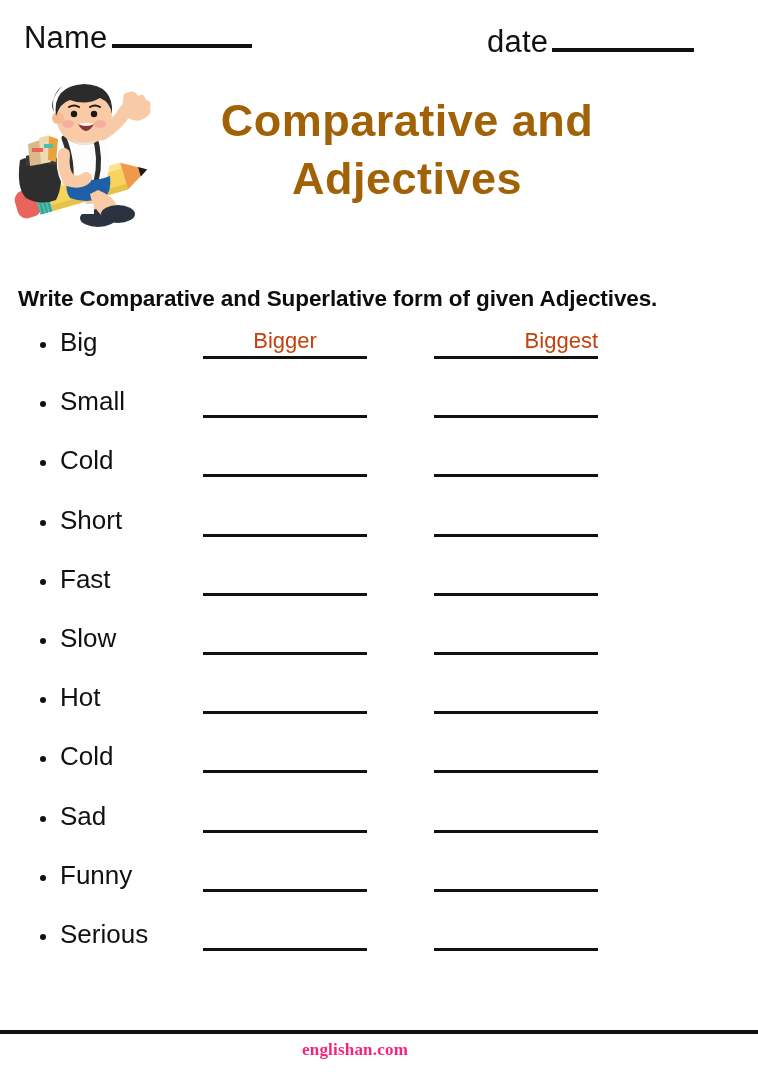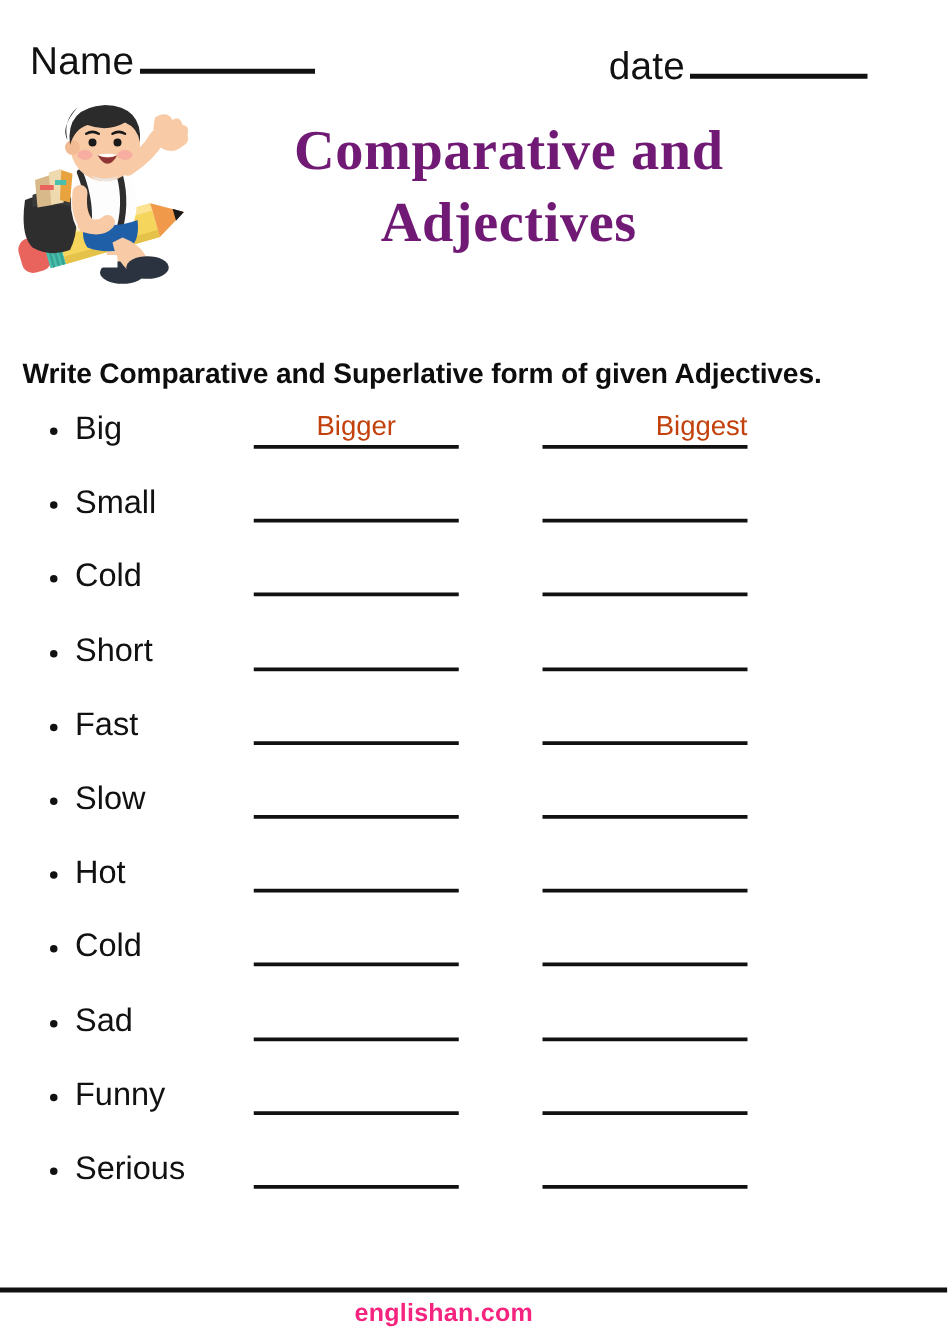--- a/index.html
+++ b/index.html
@@ -27,45 +27,44 @@
     align-items: flex-end;
   }
   .hdr-label {
     font-family: "Liberation Sans", sans-serif;
     font-size: 31px;
     font-weight: 400;
     color: #111111;
     line-height: 1;
     letter-spacing: 0.2px;
     white-space: nowrap;
-    margin-top: 11px;
   }
   .hdr-rule {
     height: 0;
     border-bottom: 4px solid #111111;
     margin-bottom: 5px;
     margin-left: 4px;
   }
   #name-field { left: 24px; top: 22px; }
   #name-field .hdr-rule { width: 140px; }
   #date-field { left: 487px; top: 26px; }
   #date-field .hdr-rule { width: 142px; }
 
   
   #title {
     position: absolute;
     left: 168px;
     top: 92px;
     width: 478px;
     text-align: center;
-    font-family: Liberation Serif, serif;
+    font-family: Liberation Sans, sans-serif;
     font-weight: 700;
     font-size: 45px;
     line-height: 1.28;
-    color: #701a75;
+    color: #a16207;
     letter-spacing: 0.5px;
   }
   #title .tline { display: block; white-space: nowrap; }
 
   
   #illustration {
     position: absolute;
     left: 6px;
     top: 72px;
     width: 168px;
@@ -147,23 +146,23 @@
     width: 758px;
     height: 0;
     border-bottom: 4px solid #111111;
   }
   #footer-brand {
     position: absolute;
     left: 0;
     top: 1040px;
     width: 710px;
     text-align: center;
-    font-family: Liberation Sans, sans-serif;
+    font-family: Liberation Serif, serif;
     font-weight: 700;
-    font-size: 20px;
+    font-size: 17px;
     color: #f5257f;
     letter-spacing: 0.2px;
   }
 </style>
 </head>
 <body>
 
 <div id="sheet">
 
   <div class="hdr-field" id="name-field">

